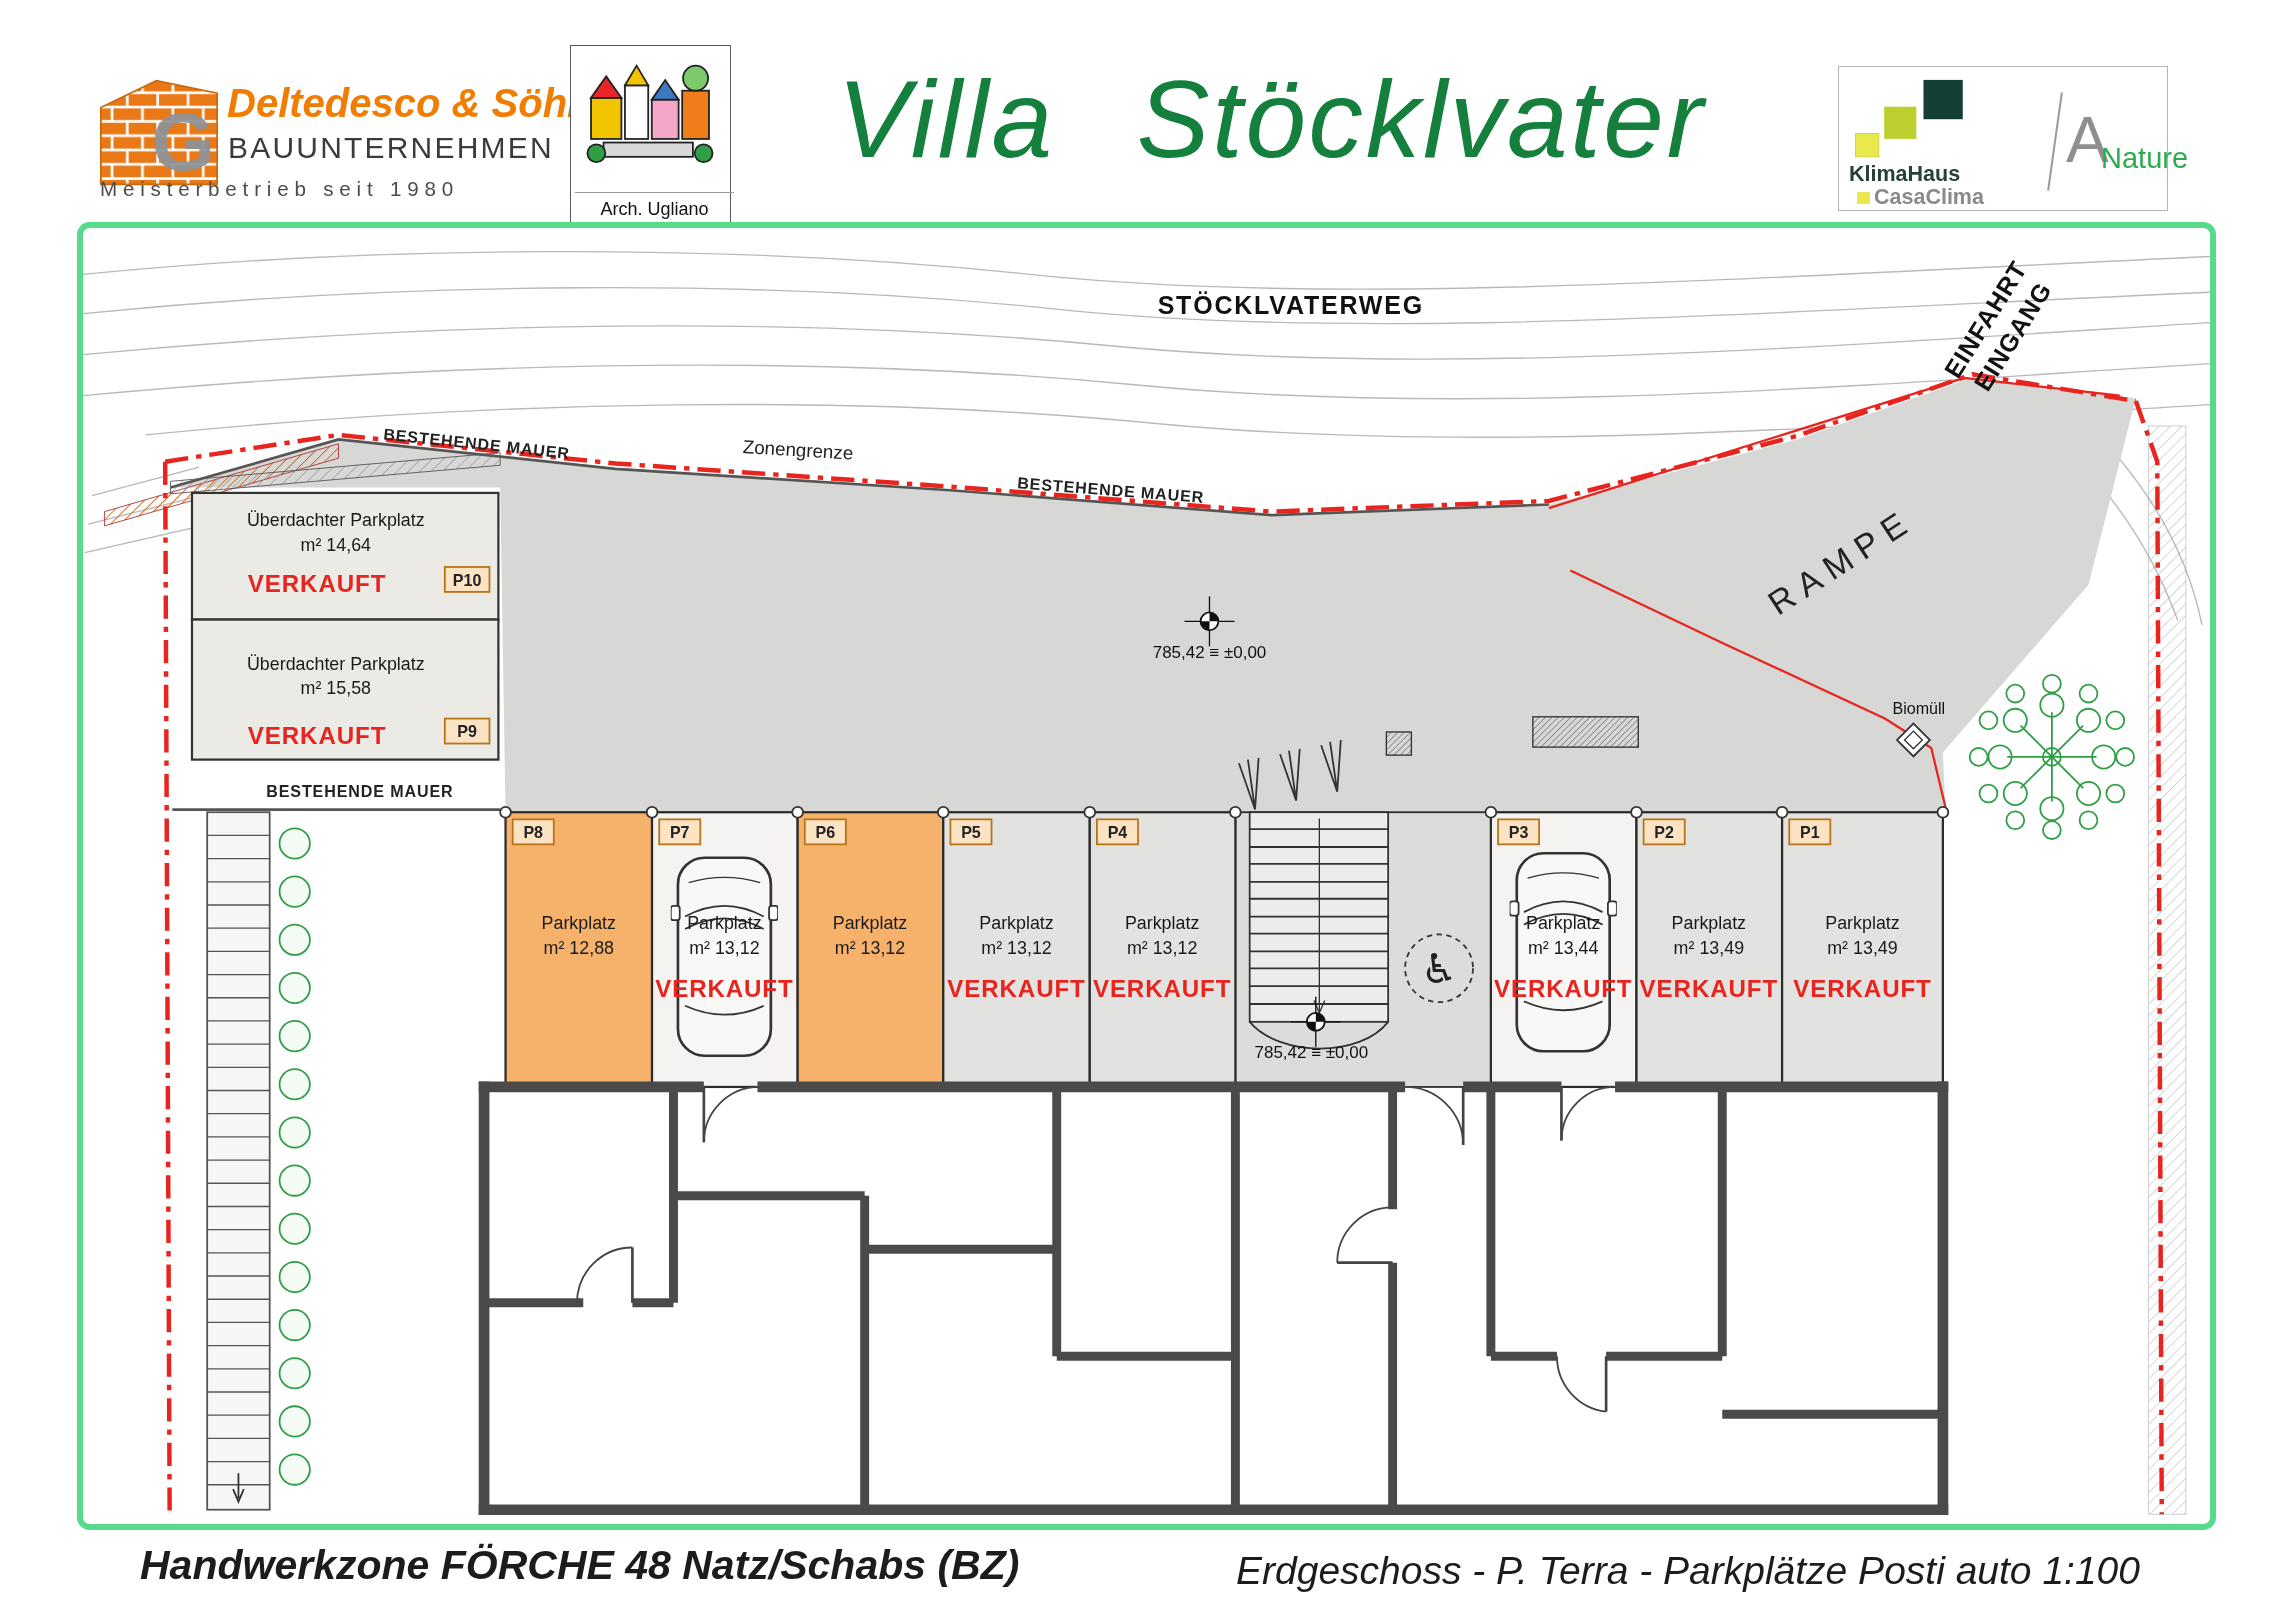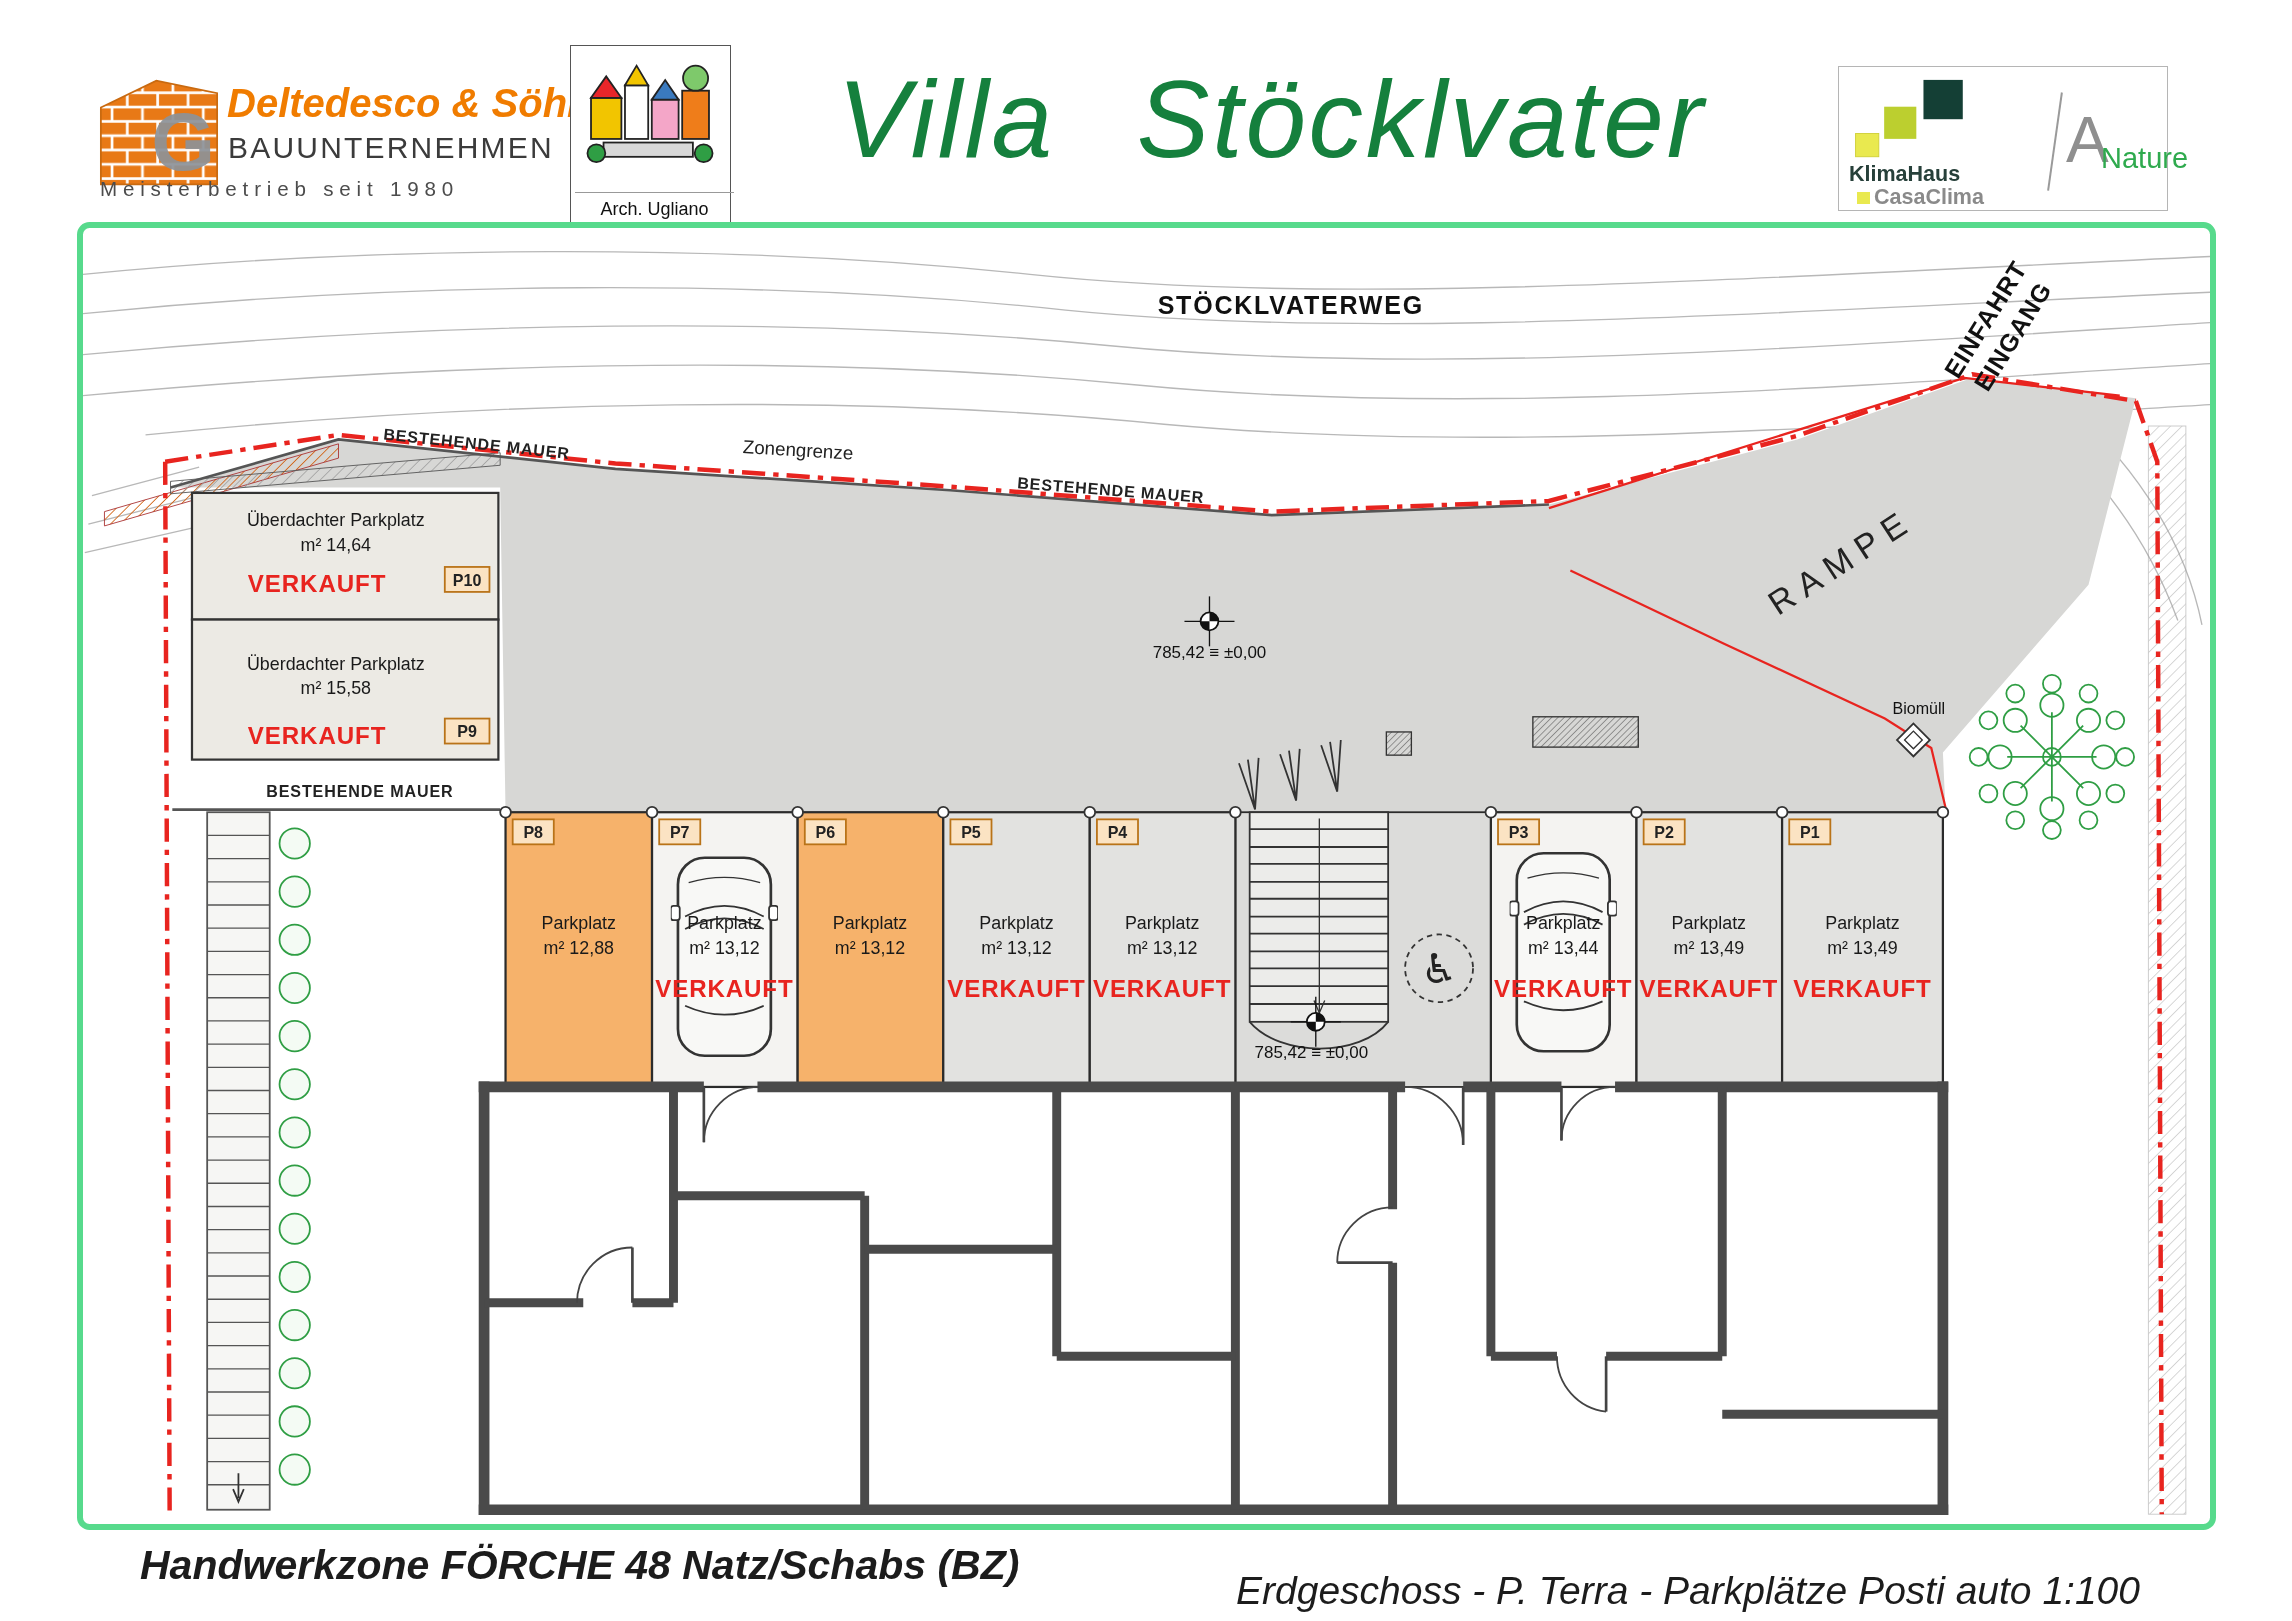--- a/index.html
+++ b/index.html
@@ -26,21 +26,21 @@
   .cert-a { position:absolute; left:227px; top:36px; font-size:64px; color:#8f8f8f; }
   .cert-nature { position:absolute; left:262px; top:75px; font-size:29px; color:#2faa4e; }
 
   
   .plan-frame { left:77px; top:222px; width:2139px; height:1308px; border:6.3px solid #57da8c; border-radius:12.5px;
                 background:#ffffff; overflow:hidden; }
   .plan-frame svg { position:absolute; left:0; top:0; width:100%; height:100%; }
 
   
   .foot-left  { left:116px; top:1542px; font-size:41px; font-style:italic; font-weight:700; color:#1c1c1c; white-space:nowrap;margin-left:24px; }
-  .foot-right { left:1236px; top:1549px; font-size:39px; font-style:italic; font-weight:500; color:#1c1c1c; white-space:nowrap;margin-top:20px; }
+  .foot-right { left:1236px; top:1549px; font-size:39px; font-style:italic; font-weight:500; color:#1c1c1c; white-space:nowrap; }
 
   
   .contour { stroke:#b8b8b8; stroke-width:1.5; fill:none; }
   .wallline { stroke:#555; stroke-width:3; fill:none; }
   .red-solid { stroke:#e8241f; stroke-width:2.5; fill:none; }
   .red-dash { stroke:#e8241f; stroke-width:5; fill:none; stroke-dasharray:26 9 6 9; }
   .wall  { stroke:#4a4a4a; stroke-width:12; }
   .wall2 { stroke:#4a4a4a; stroke-width:10; }
   .thin { stroke:#333; stroke-width:2; fill:none; }
   .door { stroke:#444; stroke-width:2; fill:none; }

